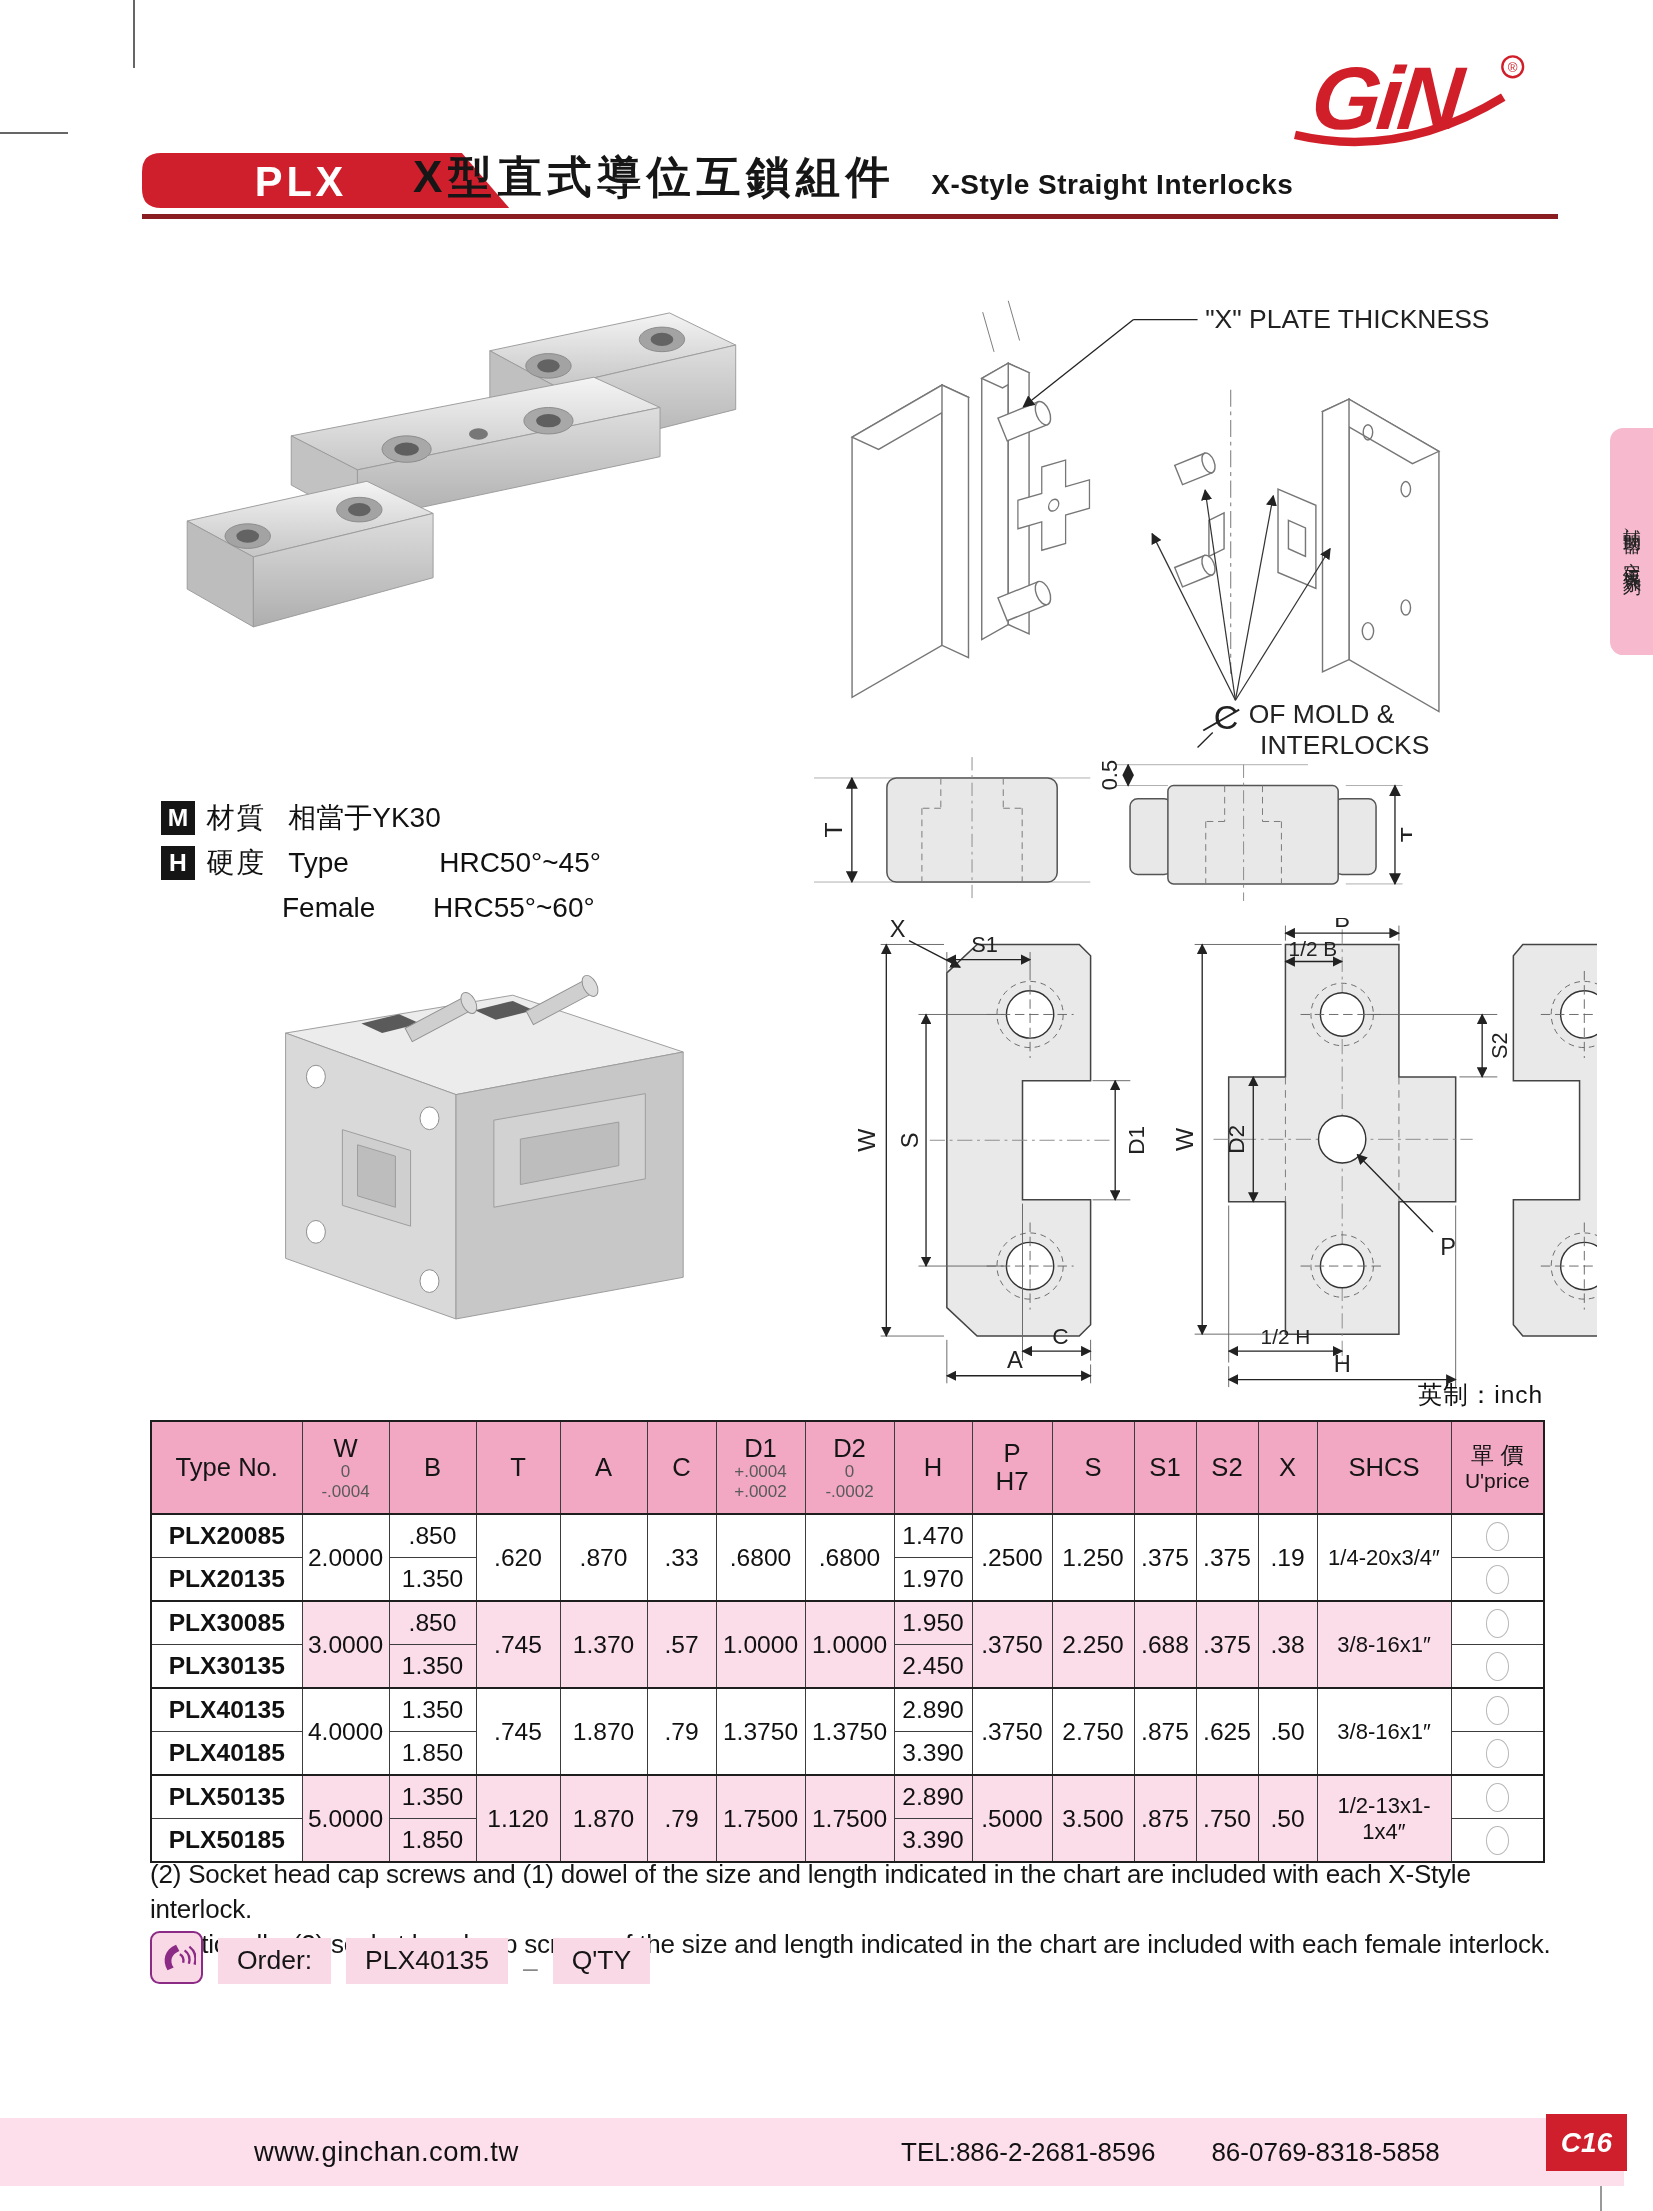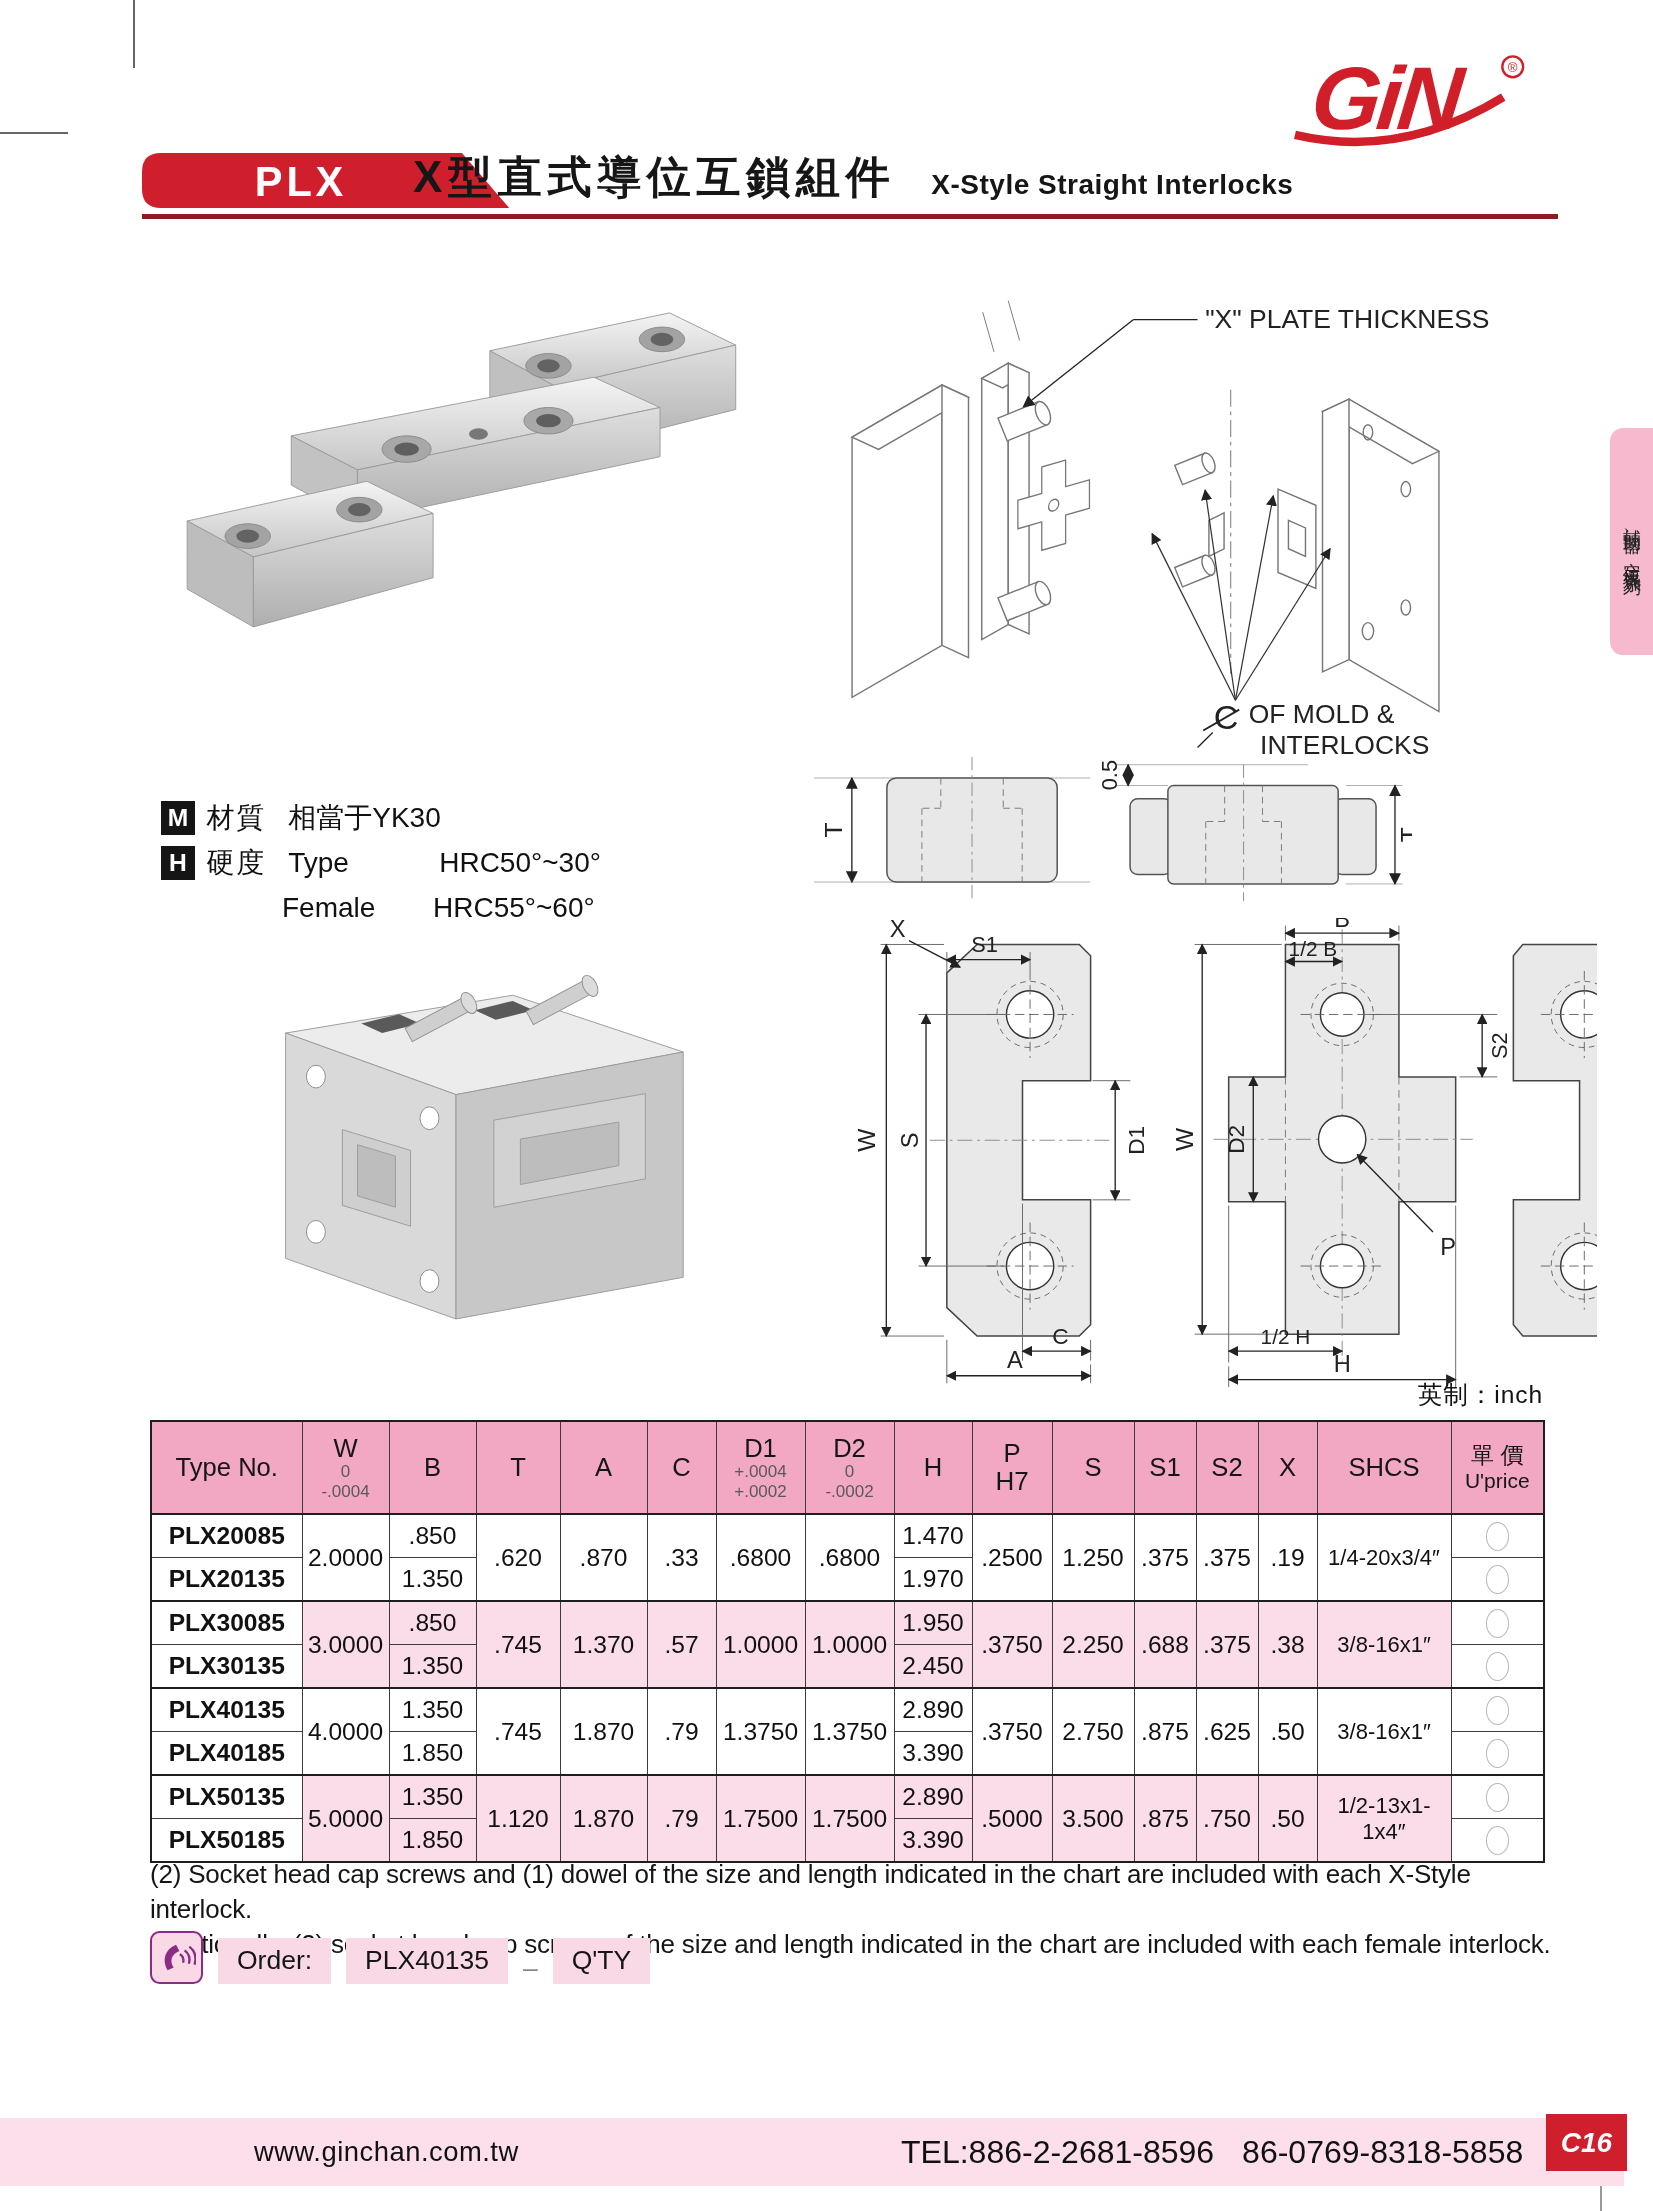--- a/index.html
+++ b/index.html
@@ -60,21 +60,21 @@
 
   .order{position:absolute;left:150px;top:1931px;display:flex;align-items:flex-end;gap:15px}
   .phbox{width:53px;height:53px;border:2.8px solid #8c2b86;border-radius:9.5px;background:#f9d9e6;
          display:flex;align-items:center;justify-content:center;box-sizing:border-box}
   .obox{background:#f9d9e6;font-size:26.5px;padding:7.6px 19px;color:#151515}
   .odash{color:#888;font-size:26.5px}
 
   
   .footer{position:absolute;left:0;top:2118px;width:1624px;height:68px;background:#fcdfeb}
   .site{position:absolute;left:254px;top:2118px;height:57px;line-height:68px;font-size:27.4px;letter-spacing:0.5px}
-  .tels{position:absolute;left:901px;top:2118px;height:68px;line-height:68px;font-size:32px;display:flex;gap:28px}
+  .tels{position:absolute;left:901px;top:2118px;height:68px;line-height:68px;font-size:26px;display:flex;gap:56px}
   .c16{position:absolute;left:1546px;top:2114px;width:81px;height:57px;background:#d01f2c;color:#fff;
        font-weight:700;font-style:italic;font-size:28px;text-align:center;line-height:57px}
 </style>
 </head>
 <body>
 
 <div class="page">
 
   <div class="crop" style="left:133px;top:0;width:1.9px;height:68px"></div>
   <div class="crop" style="left:0;top:132px;width:68px;height:1.9px"></div>
@@ -362,21 +362,21 @@
   <div class="specs">
     <div class="spec-line">
       <span class="bdg">M</span>
       <span class="lbl">材質</span>
       <span>相當于YK30</span>
     </div>
     <div class="spec-line">
       <span class="bdg">H</span>
       <span class="lbl">硬度</span>
       <span class="nm">Type</span>
-      <span>HRC50°~30°</span>
+      <span>HRC50°~45°</span>
     </div>
     <div class="spec-line indent">
       <span class="nm">Female</span>
       <span>HRC55°~60°</span>
     </div>
   </div>
 
   <div class="unit">英制：inch</div>
 
   <table class="spec">

